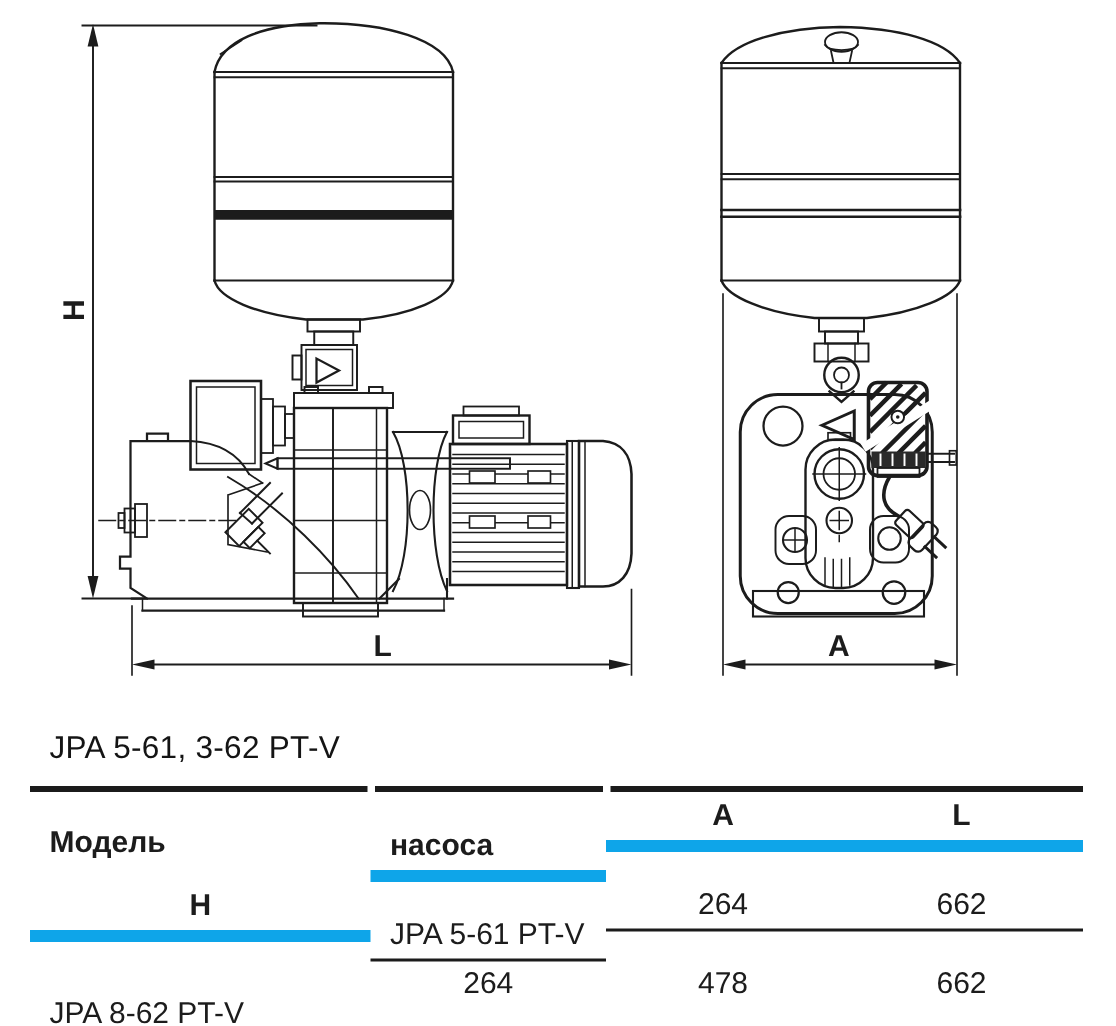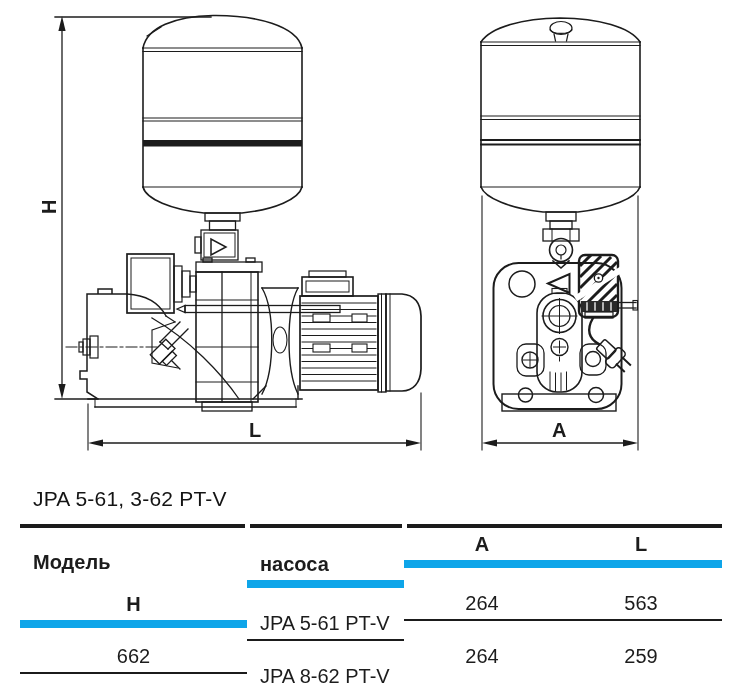--- a/index.html
+++ b/index.html
@@ -296,22 +296,21 @@
 
     <div class="cell r1 c-model hdr">Модель</div>
 
     <div class="cell r2 c-model hdr hdr-rule">насоса</div>
     <div class="cell r2 c-num hdr hdr-rule">A</div>
     <div class="cell r2 c-num hdr hdr-rule">L</div>
     <div class="cell r2 c-num hdr hdr-rule">H</div>
 
     <div class="cell r3 c-model mid-rule">JPA 5-61 PT-V</div>
     <div class="cell r3 c-num mid-rule">264</div>
-    <div class="cell r3 c-num mid-rule">563</div>
     <div class="cell r3 c-num mid-rule">662</div>
 
     <div class="cell r4 c-model">JPA 8-62 PT-V</div>
     <div class="cell r4 c-num">264</div>
-    <div class="cell r4 c-num">259</div>
+    <div class="cell r4 c-num">478</div>
     <div class="cell r4 c-num">662</div>
   </div>
 
 </div>
 
 </body></html>

